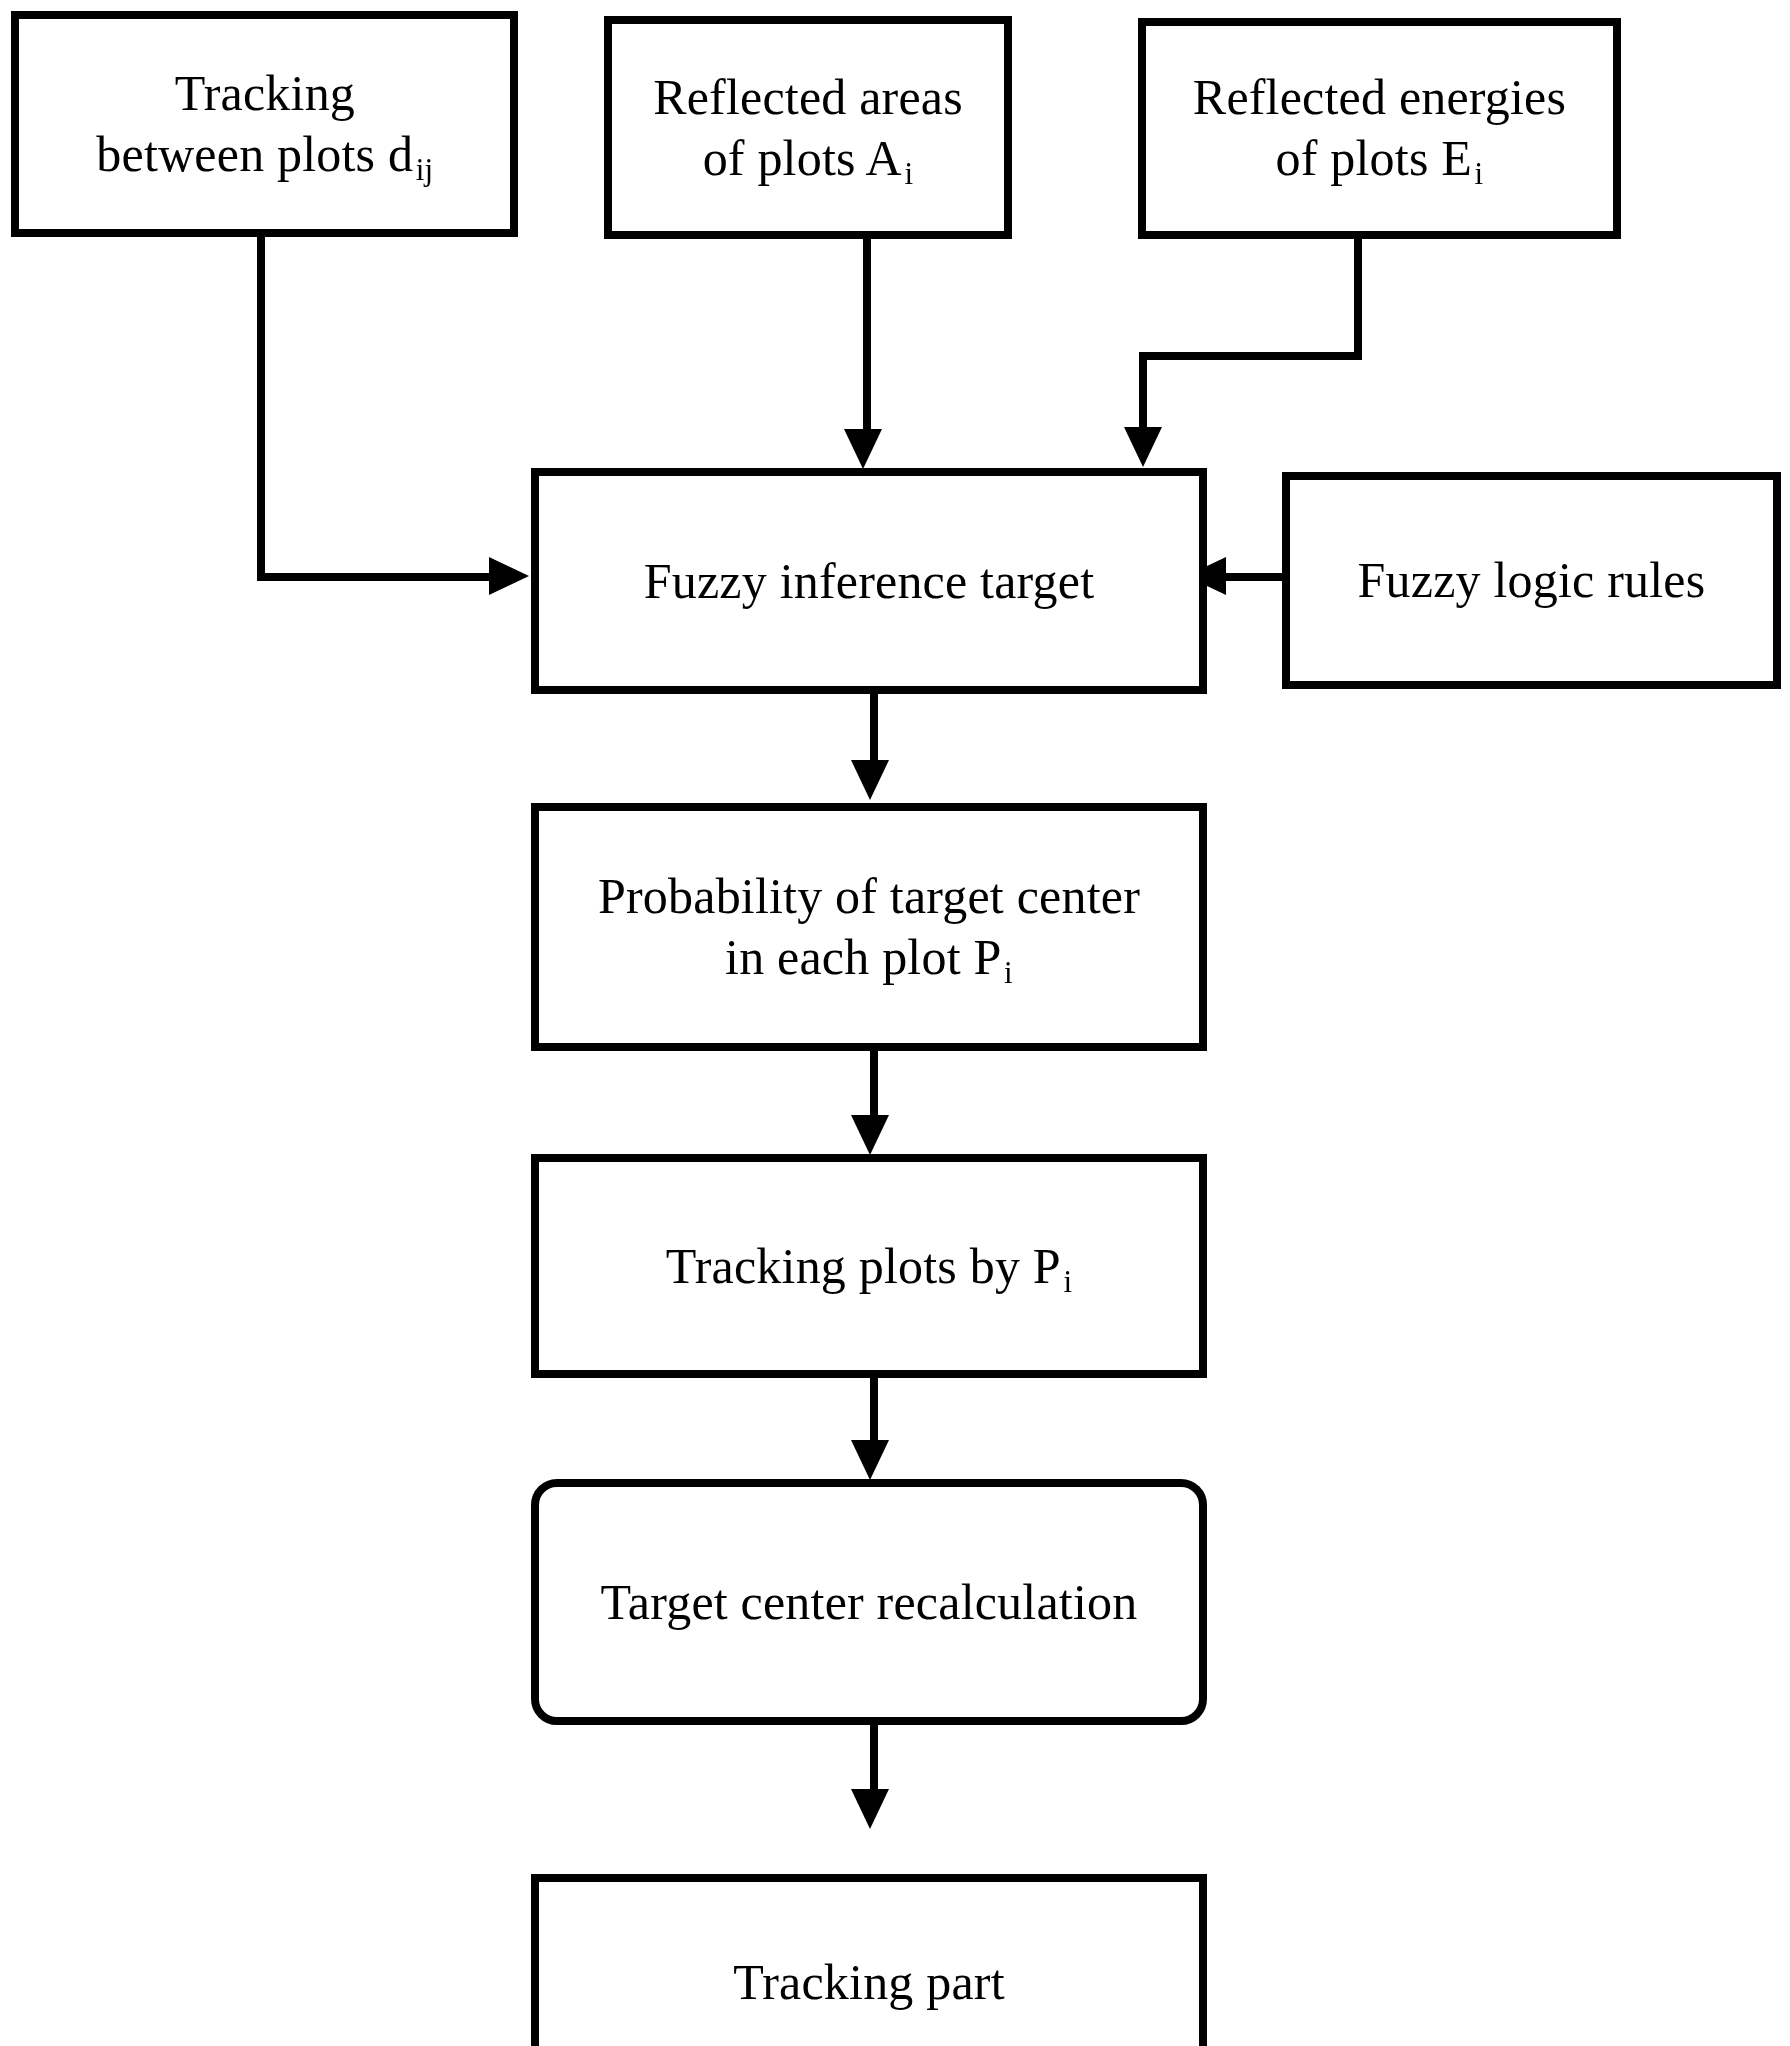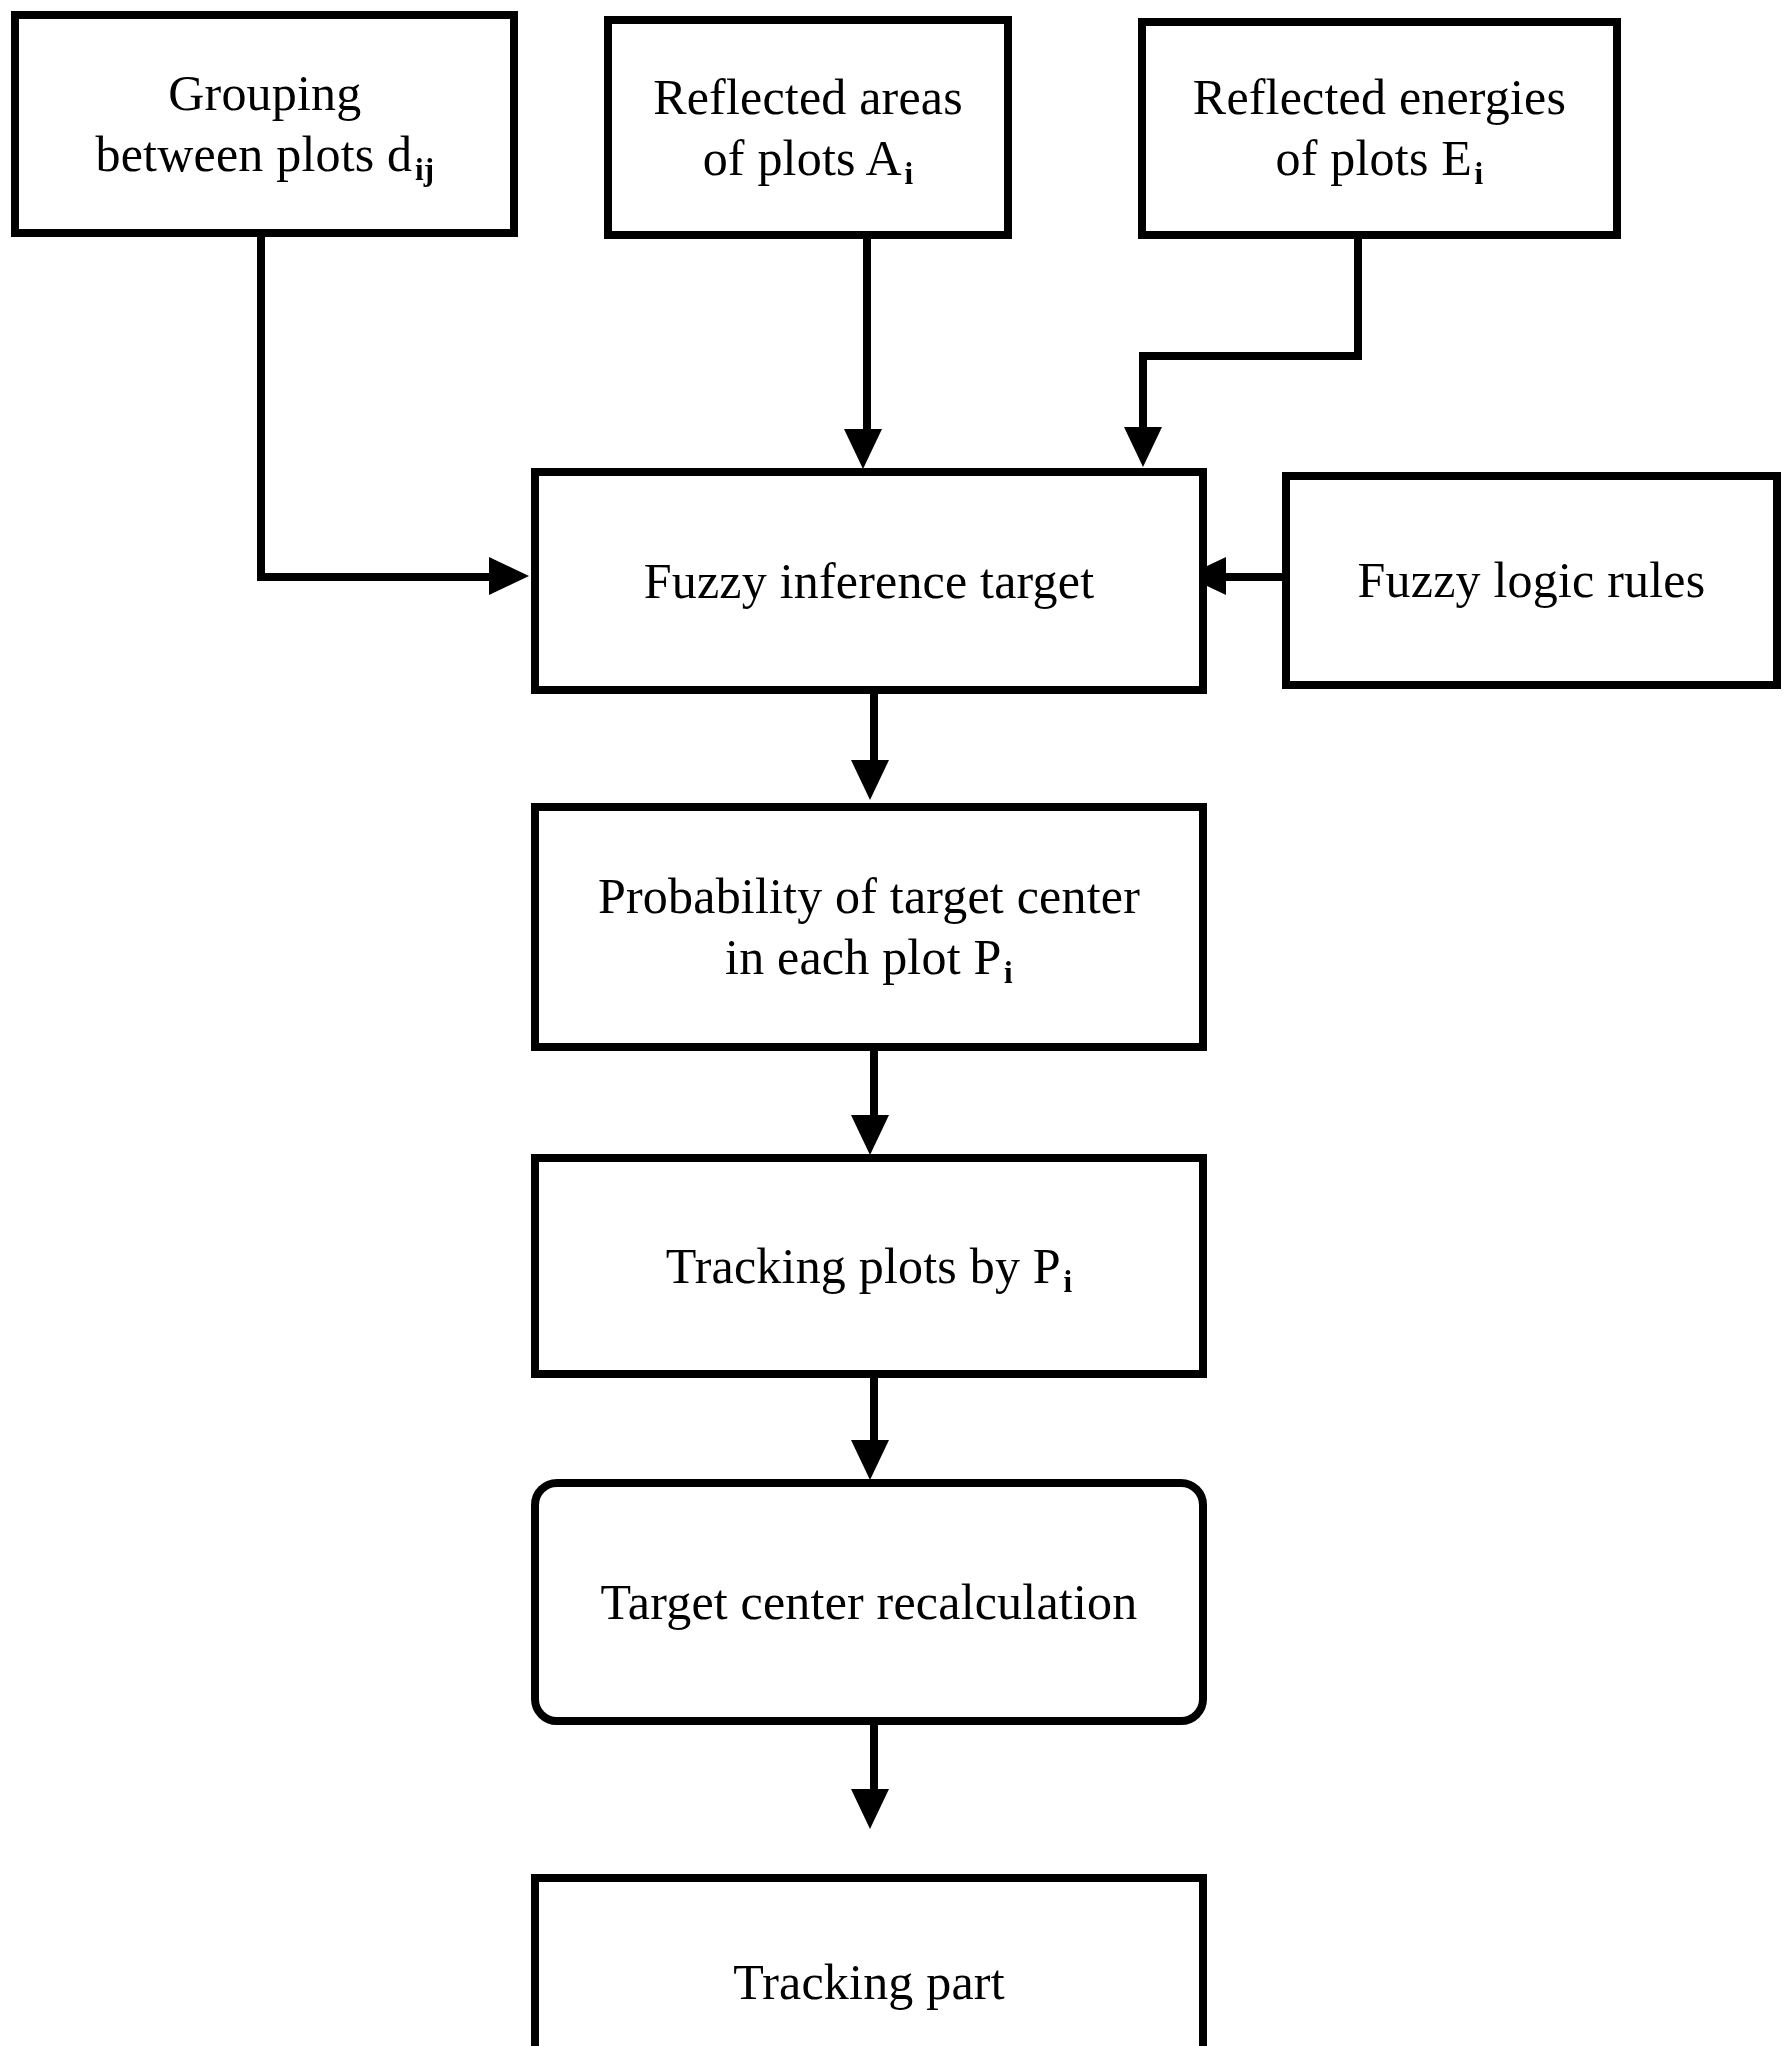--- a/index.html
+++ b/index.html
@@ -35,21 +35,20 @@
     letter-spacing: 0.2px;
     padding: 0 12.3px;
     white-space: pre-line;
   }
   .node .label sub {
     font-size: 0.62em;
     vertical-align: baseline;
     position: relative;
     top: 0.30em;
     padding-left: 2.6px;
-    font-weight: bold;
   }
   
   #node-distances      { left: 11.4px;   top: 10.5px;   width: 507px;  height: 226px; }
   #node-areas          { left: 604px;  top: 16px;   width: 408px;  height: 223px; }
   #node-energies       { left: 1138px; top: 17.6px;   width: 483px;  height: 221px; }
   #node-fuzzy-system   { left: 531px;  top: 468px;  width: 676px;  height: 226px; }
   #node-fuzzy-rules    { left: 1282px; top: 472px;  width: 499px;  height: 217px; }
   #node-probability    { left: 531px;  top: 803px;  width: 676px;  height: 248px; }
   #node-grouping       { left: 531px;  top: 1154px; width: 676px;  height: 224px; }
   #node-recalculation  { left: 531px;  top: 1479px; width: 676px;  height: 246px; border-radius: 26px; }
@@ -121,21 +120,21 @@
   
   #c8-v  { left: 870px; top: 1721px; height: 72px; }
   #c8-ar { left: 851px; top: 1789px; }
 </style>
 </head>
 <body>
 
 <div id="canvas">
 
   <div class="node" id="node-distances">
-    <div class="label"><span>Grouping</span><br><span>between plots d</span><sub>ij</sub></div>
+    <div class="label"><span>Tracking</span><br><span>between plots d</span><sub>ij</sub></div>
   </div>
 
   <div class="node" id="node-areas">
     <div class="label"><span>Reflected areas</span><br><span>of plots  A</span><sub>i</sub></div>
   </div>
 
   <div class="node" id="node-energies">
     <div class="label"><span>Reflected energies</span><br><span>of plots  E</span><sub>i</sub></div>
   </div>
 

